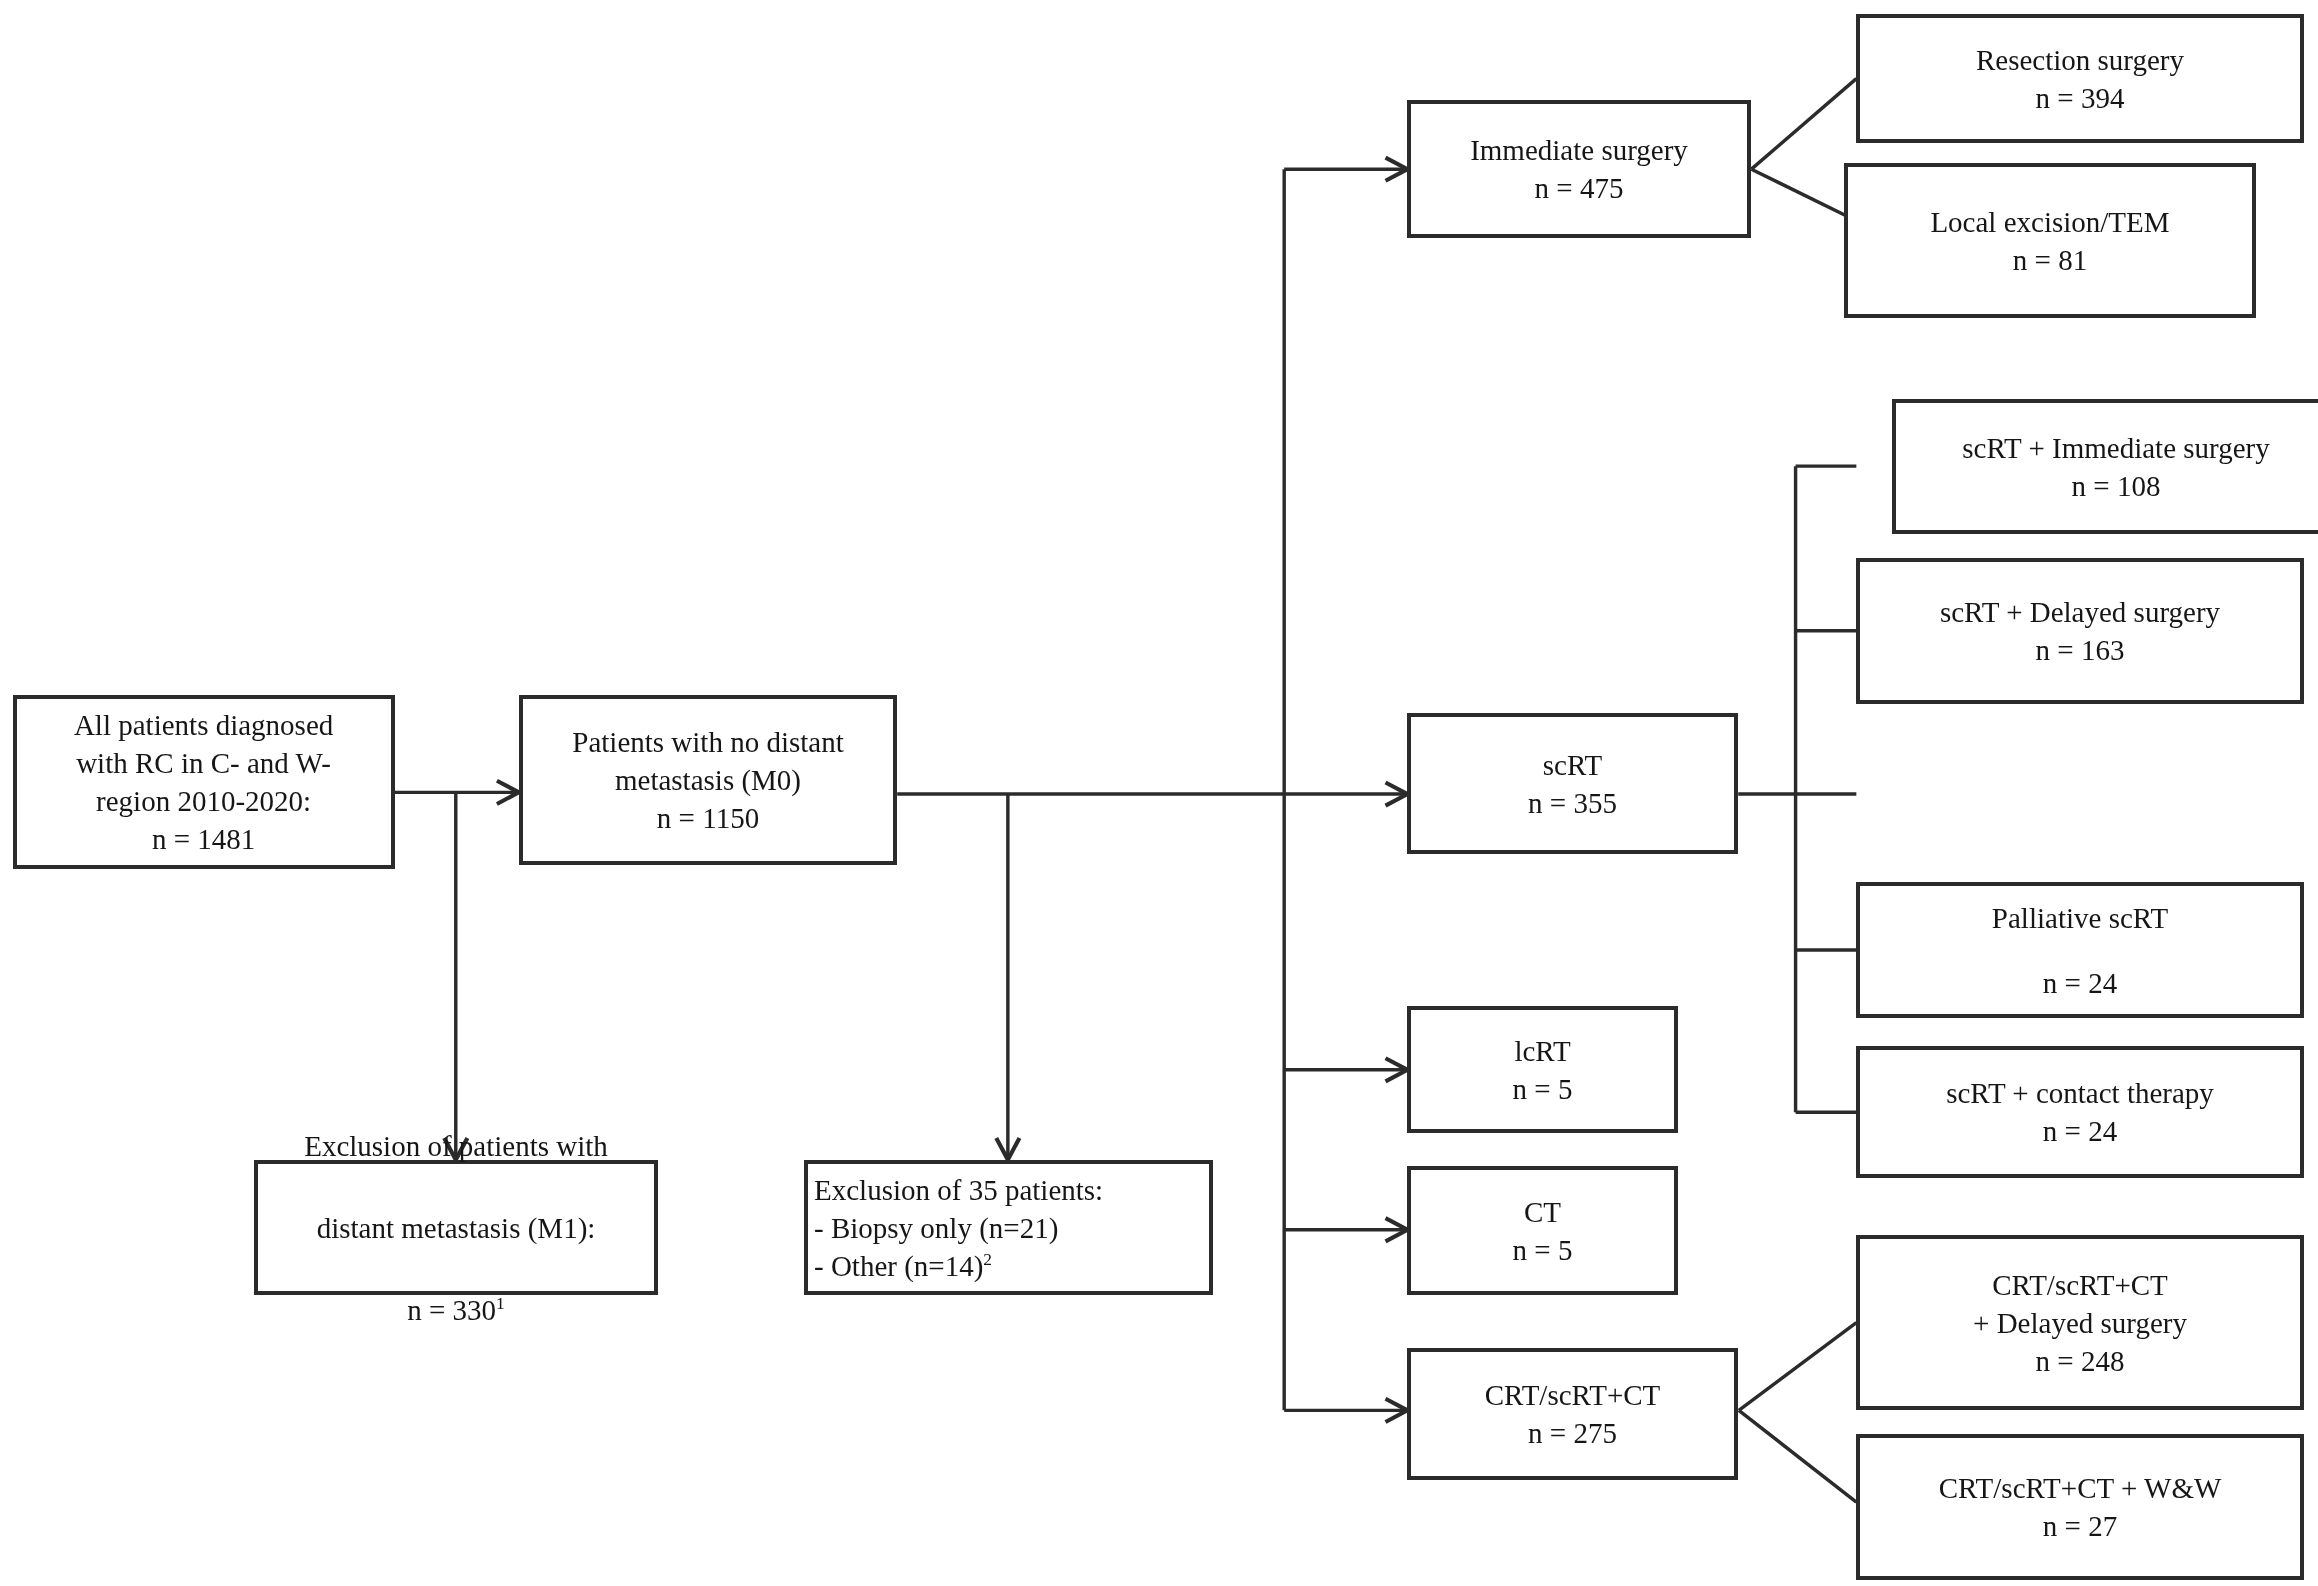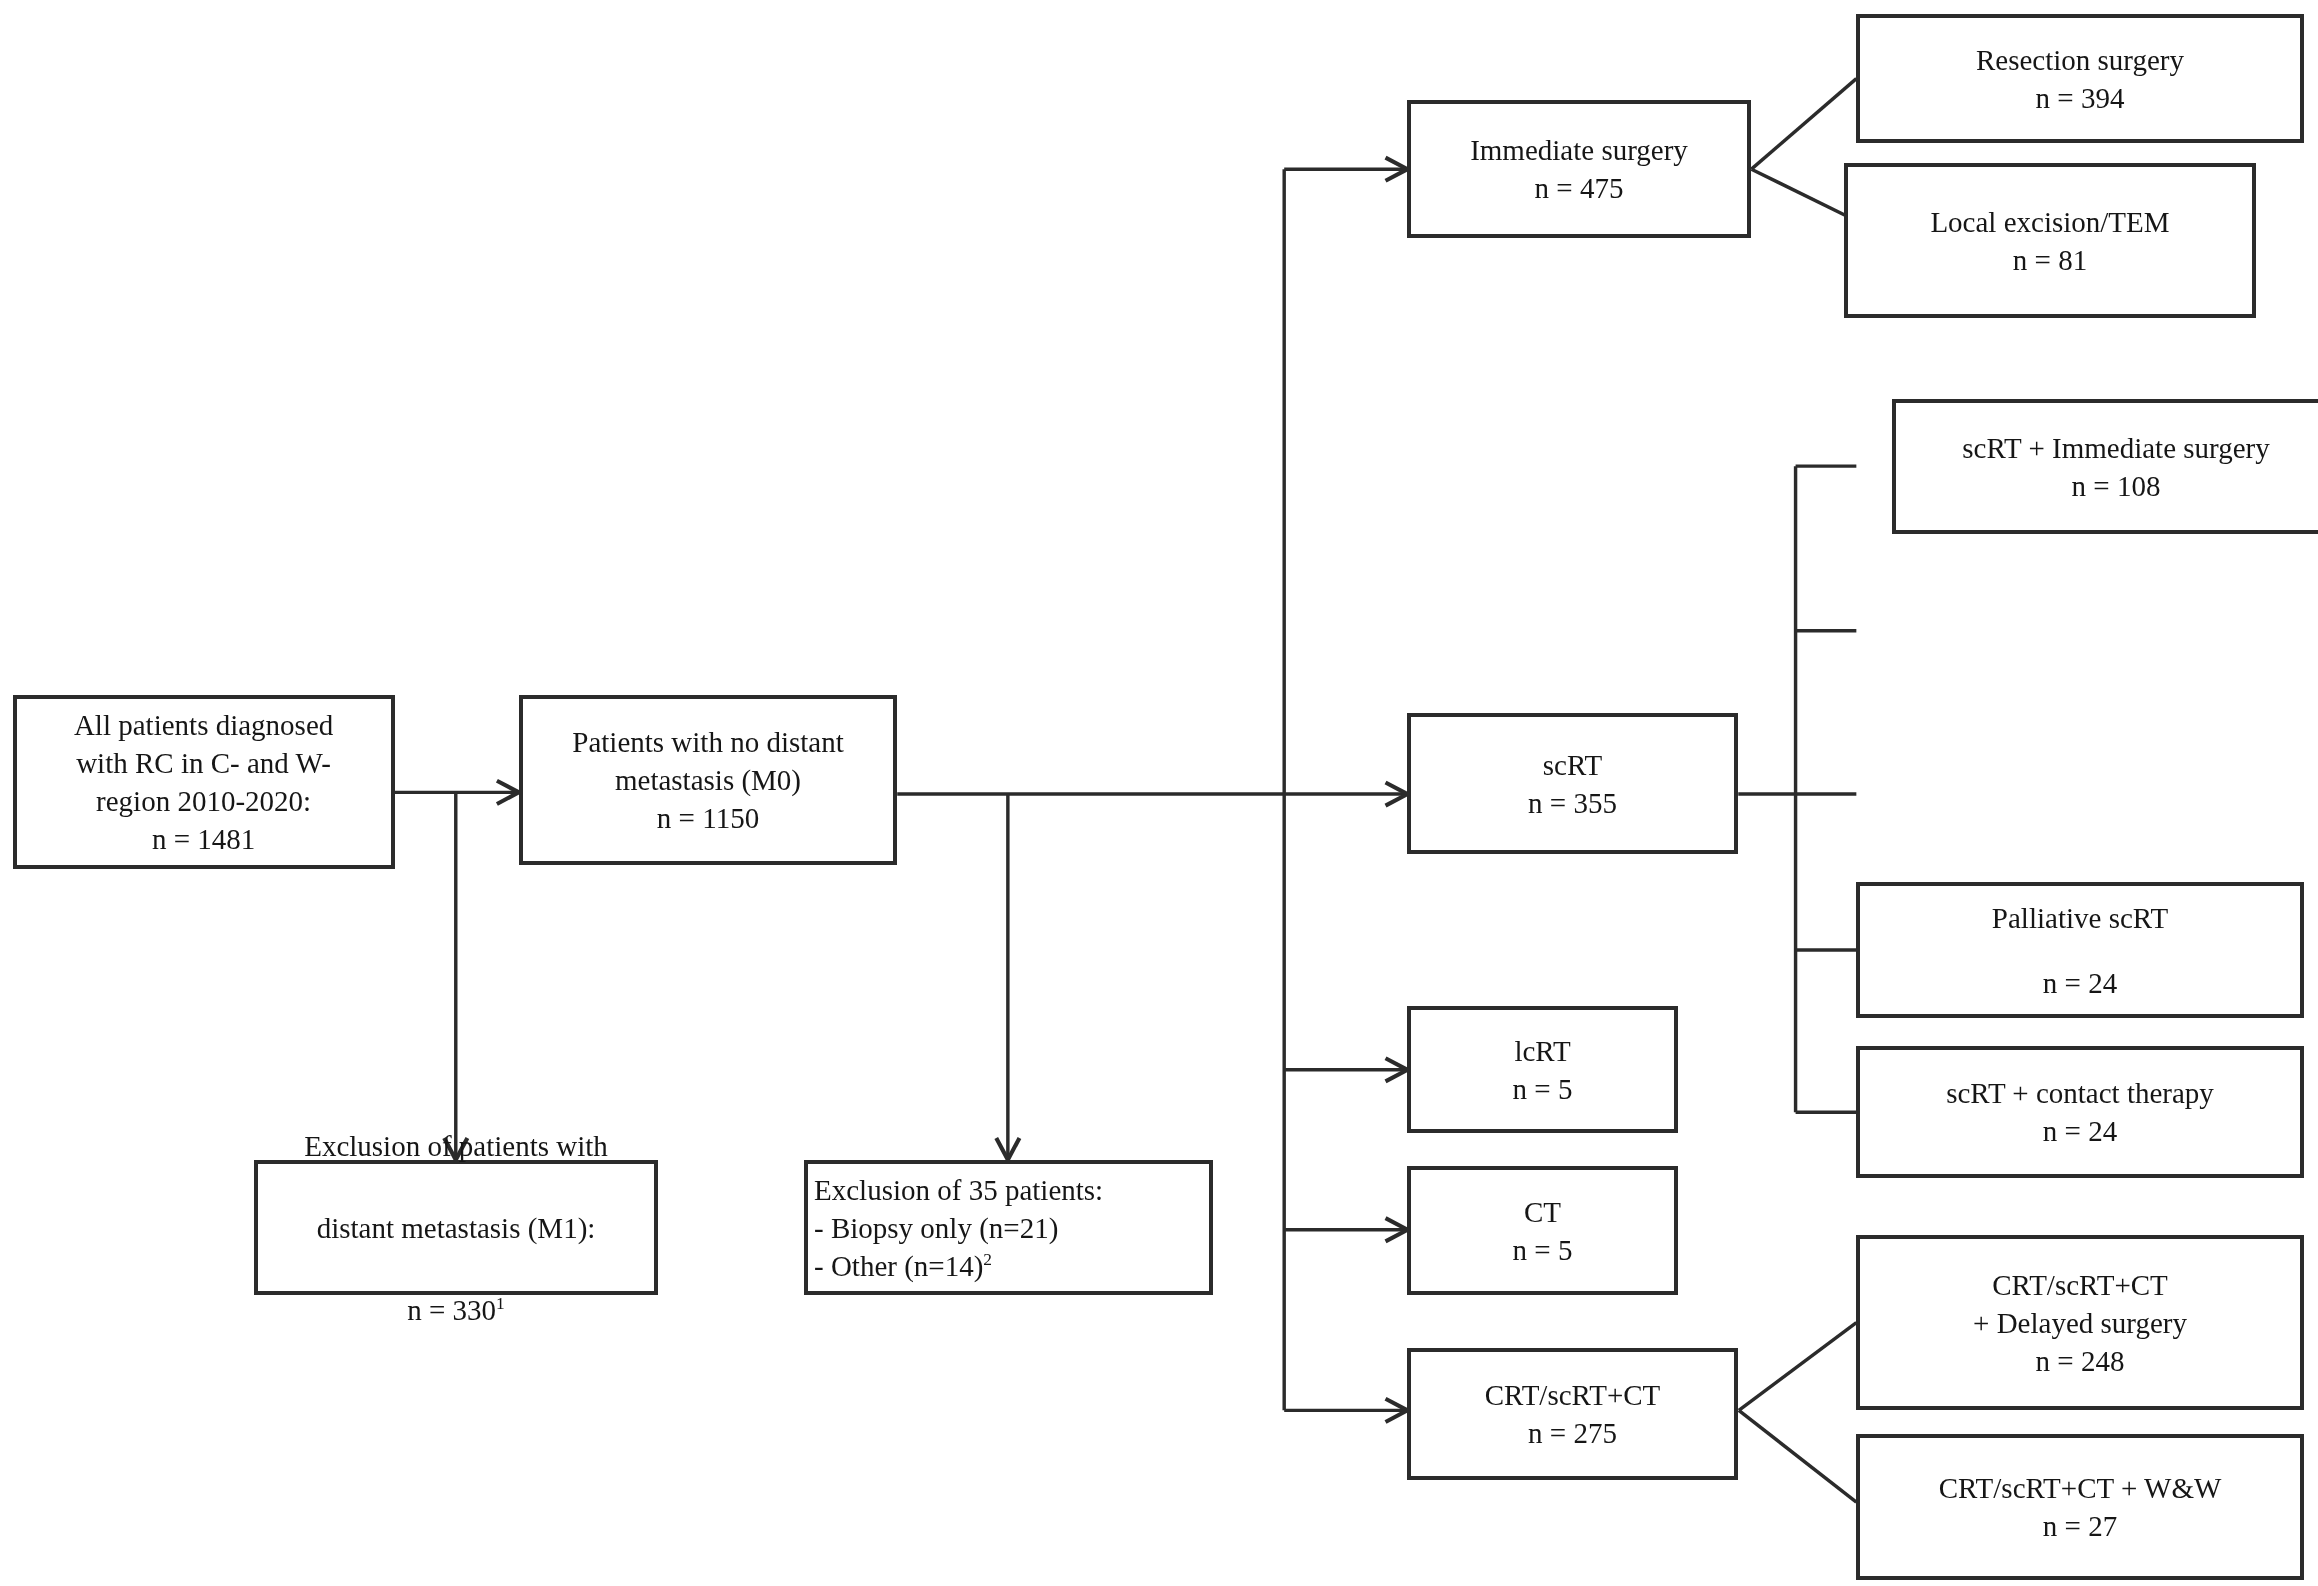--- a/index.html
+++ b/index.html
@@ -106,20 +106,24 @@
   <div class="node" style="left:1407px;top:713px;width:331px;height:141px;">
     <span class="ln">scRT</span>
     <span class="ln">n = 355</span>
   </div>
 
   <div class="node" style="left:1856px;top:399px;width:448px;height:135px;margin-left:36px;">
     <span class="ln">scRT + Immediate surgery</span>
     <span class="ln">n = 108</span>
   </div>
 
+  <div class="node" style="left:1856px;top:558px;width:448px;height:146px;">
+    <span class="ln">scRT + Delayed surgery</span>
+    <span class="ln">n = 163</span>
+  </div>
 
 
   <div class="node" style="left:1856px;top:882px;width:448px;height:136px;gap:27px;">
     <span class="ln">Palliative scRT</span>
     <span class="ln">n = 24</span>
   </div>
 
   <div class="node" style="left:1856px;top:1046px;width:448px;height:132px;">
     <span class="ln">scRT + contact therapy</span>
     <span class="ln">n = 24</span>

